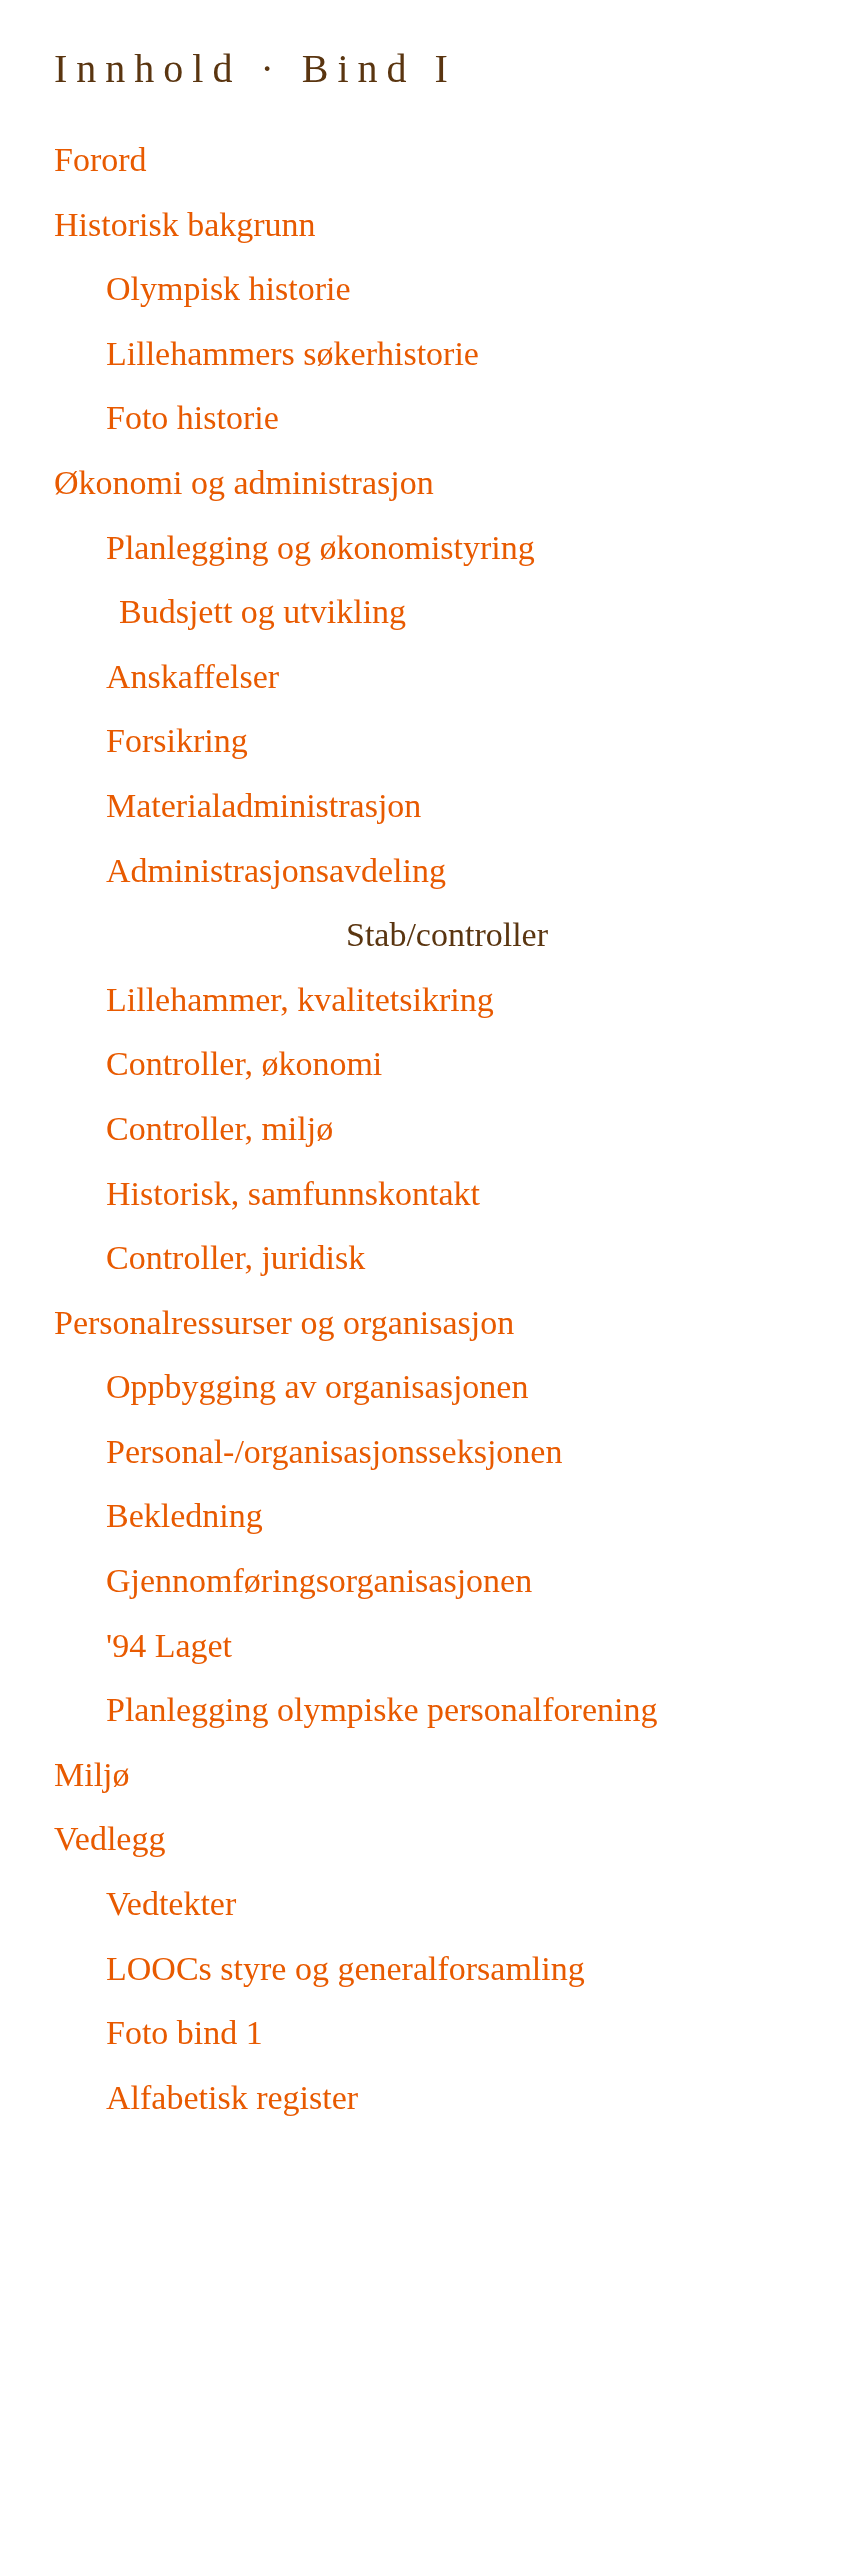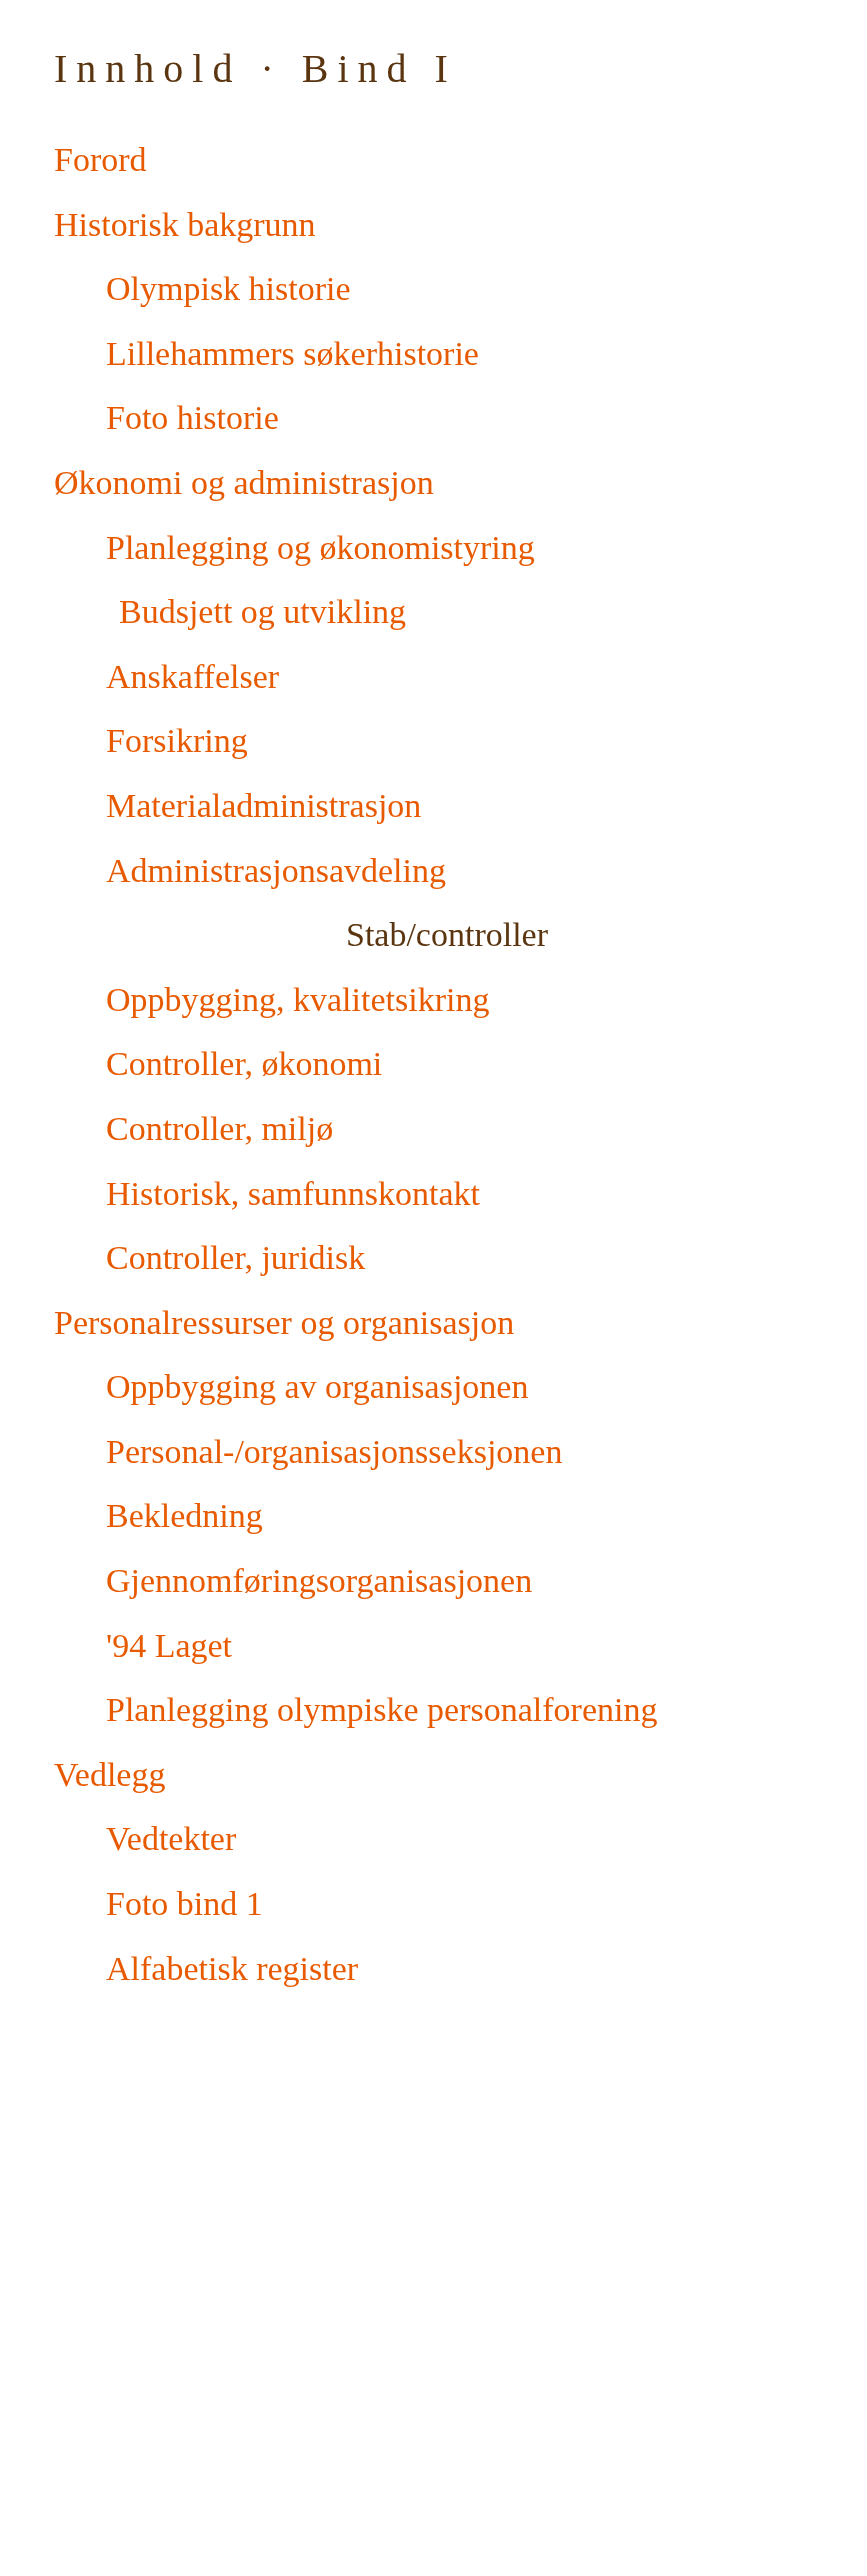--- a/index.html
+++ b/index.html
@@ -47,31 +47,33 @@
       <div class="line lv1"><span>Lillehammers søkerhistorie</span></div>
       <div class="line lv1"><span>Foto historie</span></div>
       <div class="line lv0"><span>Økonomi og administrasjon</span></div>
       <div class="line lv1"><span>Planlegging og økonomistyring</span></div>
       <div class="line lv2"><span>Budsjett og utvikling</span></div>
       <div class="line lv1"><span>Anskaffelser</span></div>
       <div class="line lv1"><span>Forsikring</span></div>
       <div class="line lv1"><span>Materialadministrasjon</span></div>
       <div class="line lv1"><span>Administrasjonsavdeling</span></div>
       <div class="line lv0 brown"><span>Stab/controller</span></div>
-      <div class="line lv1"><span>Oppbygging, kvalitetsikring</span></div>
+      <div class="line lv1"><span>Lillehammer, kvalitetsikring</span></div>
       <div class="line lv1"><span>Controller, økonomi</span></div>
       <div class="line lv1"><span>Controller, miljø</span></div>
       <div class="line lv1"><span>Historisk, samfunnskontakt</span></div>
       <div class="line lv1"><span>Controller, juridisk</span></div>
       <div class="line lv0"><span>Personalressurser og organisasjon</span></div>
       <div class="line lv1"><span>Oppbygging av organisasjonen</span></div>
       <div class="line lv1"><span>Personal-/organisasjonsseksjonen</span></div>
       <div class="line lv1"><span>Bekledning</span></div>
       <div class="line lv1"><span>Gjennomføringsorganisasjonen</span></div>
       <div class="line lv1"><span>'94 Laget</span></div>
       <div class="line lv1"><span>Planlegging olympiske personalforening</span></div>
+      <div class="line lv0"><span>Miljø</span></div>
       <div class="line lv0"><span>Vedlegg</span></div>
       <div class="line lv1"><span>Vedtekter</span></div>
+      <div class="line lv1"><span>LOOCs styre og generalforsamling</span></div>
       <div class="line lv1"><span>Foto bind 1</span></div>
       <div class="line lv1"><span>Alfabetisk register</span></div>
     </div>
 </div>
 
 
 </body></html>

